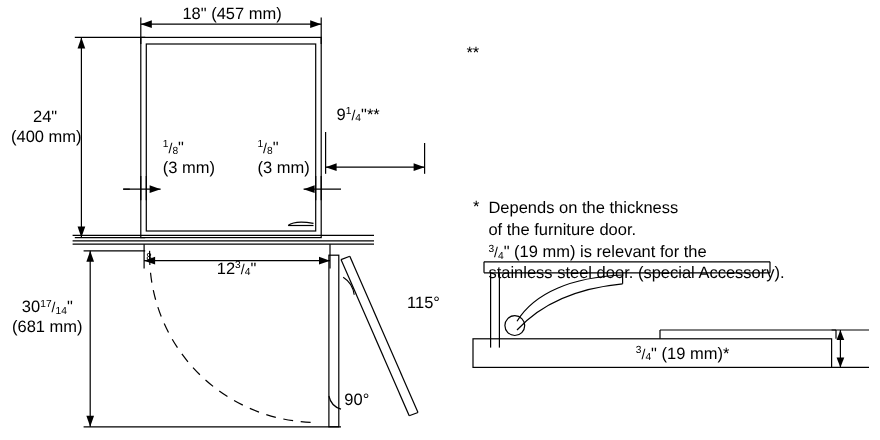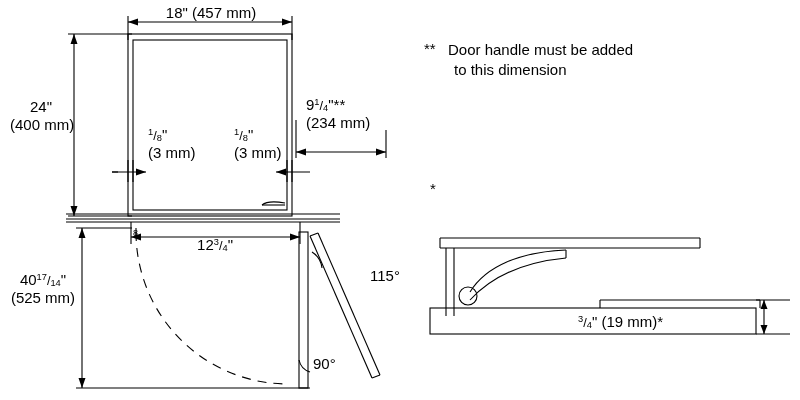--- a/index.html
+++ b/index.html
@@ -164,30 +164,29 @@
     <span>18" (457 mm)</span>
   </div>
 
   <div class="lbl t15 ctr" style="left:10px; top:98px; width:62px;">
     <div>24"</div>
     <div>(400 mm)</div>
   </div>
 
   <div class="lbl t15 ctr" style="left:6px; top:271px; width:74px;">
     <div>
-      <span>40</span><sup class="sup">17</sup><span class="frac-slash">/</span><sub class="sub">14</sub><span>"</span>
-    </div>
-    <div>(525 mm)</div>
+      <span>30</span><sup class="sup">17</sup><span class="frac-slash">/</span><sub class="sub">14</sub><span>"</span>
+    </div>
+    <div>(681 mm)</div>
   </div>
 
   <div class="lbl t15" style="left:306px; top:96px; width:100px;">
     <div>
       <span>9</span><sup class="sup">1</sup><span class="frac-slash">/</span><sub class="sub">4</sub><span>"**</span>
     </div>
-    <div>(234 mm)</div>
   </div>
 
   <div class="lbl t15" style="left:148px; top:126px; width:74px;">
     <div>
       <sup class="sup">1</sup><span class="frac-slash">/</span><sub class="sub">8</sub><span>"</span>
     </div>
     <div>(3 mm)</div>
   </div>
 
   <div class="lbl t15" style="left:234px; top:126px; width:74px;">
@@ -203,24 +202,28 @@
     </div>
   </div>
 
   <div class="lbl t9" style="left:133px; top:228px;">8</div>
 
   <div class="lbl t15" style="left:370px; top:267px;">115°</div>
 
   <div class="lbl t15" style="left:313px; top:355px;">90°</div>
 
   <div class="note-star" style="left:424px; top:40px;">**</div>
-  <div class="note-block" style="left:448px; top:40px; width:330px;">
-    <div>Door handle must be added</div>
-    <div style="padding-left:6px;">to this dimension</div>
-  </div>
 
   <div class="note-star" style="left:430px; top:180px;">*</div>
+  <div class="note-block" style="left:444px; top:180px; width:350px;">
+    <div>Depends on the thickness</div>
+    <div>of the furniture door.</div>
+    <div>
+      <span></span><sup class="sup">3</sup><span class="frac-slash">/</span><sub class="sub">4</sub><span>" (19 mm) is relevant for the</span>
+    </div>
+    <div>stainless steel door. (special Accessory).</div>
+  </div>
 
   <div class="lbl t15" style="left:578px; top:313px;">
     <span></span><sup class="sup">3</sup><span class="frac-slash">/</span><sub class="sub">4</sub><span>" (19 mm)*</span>
   </div>
 
 </div>
 
 </body></html>

